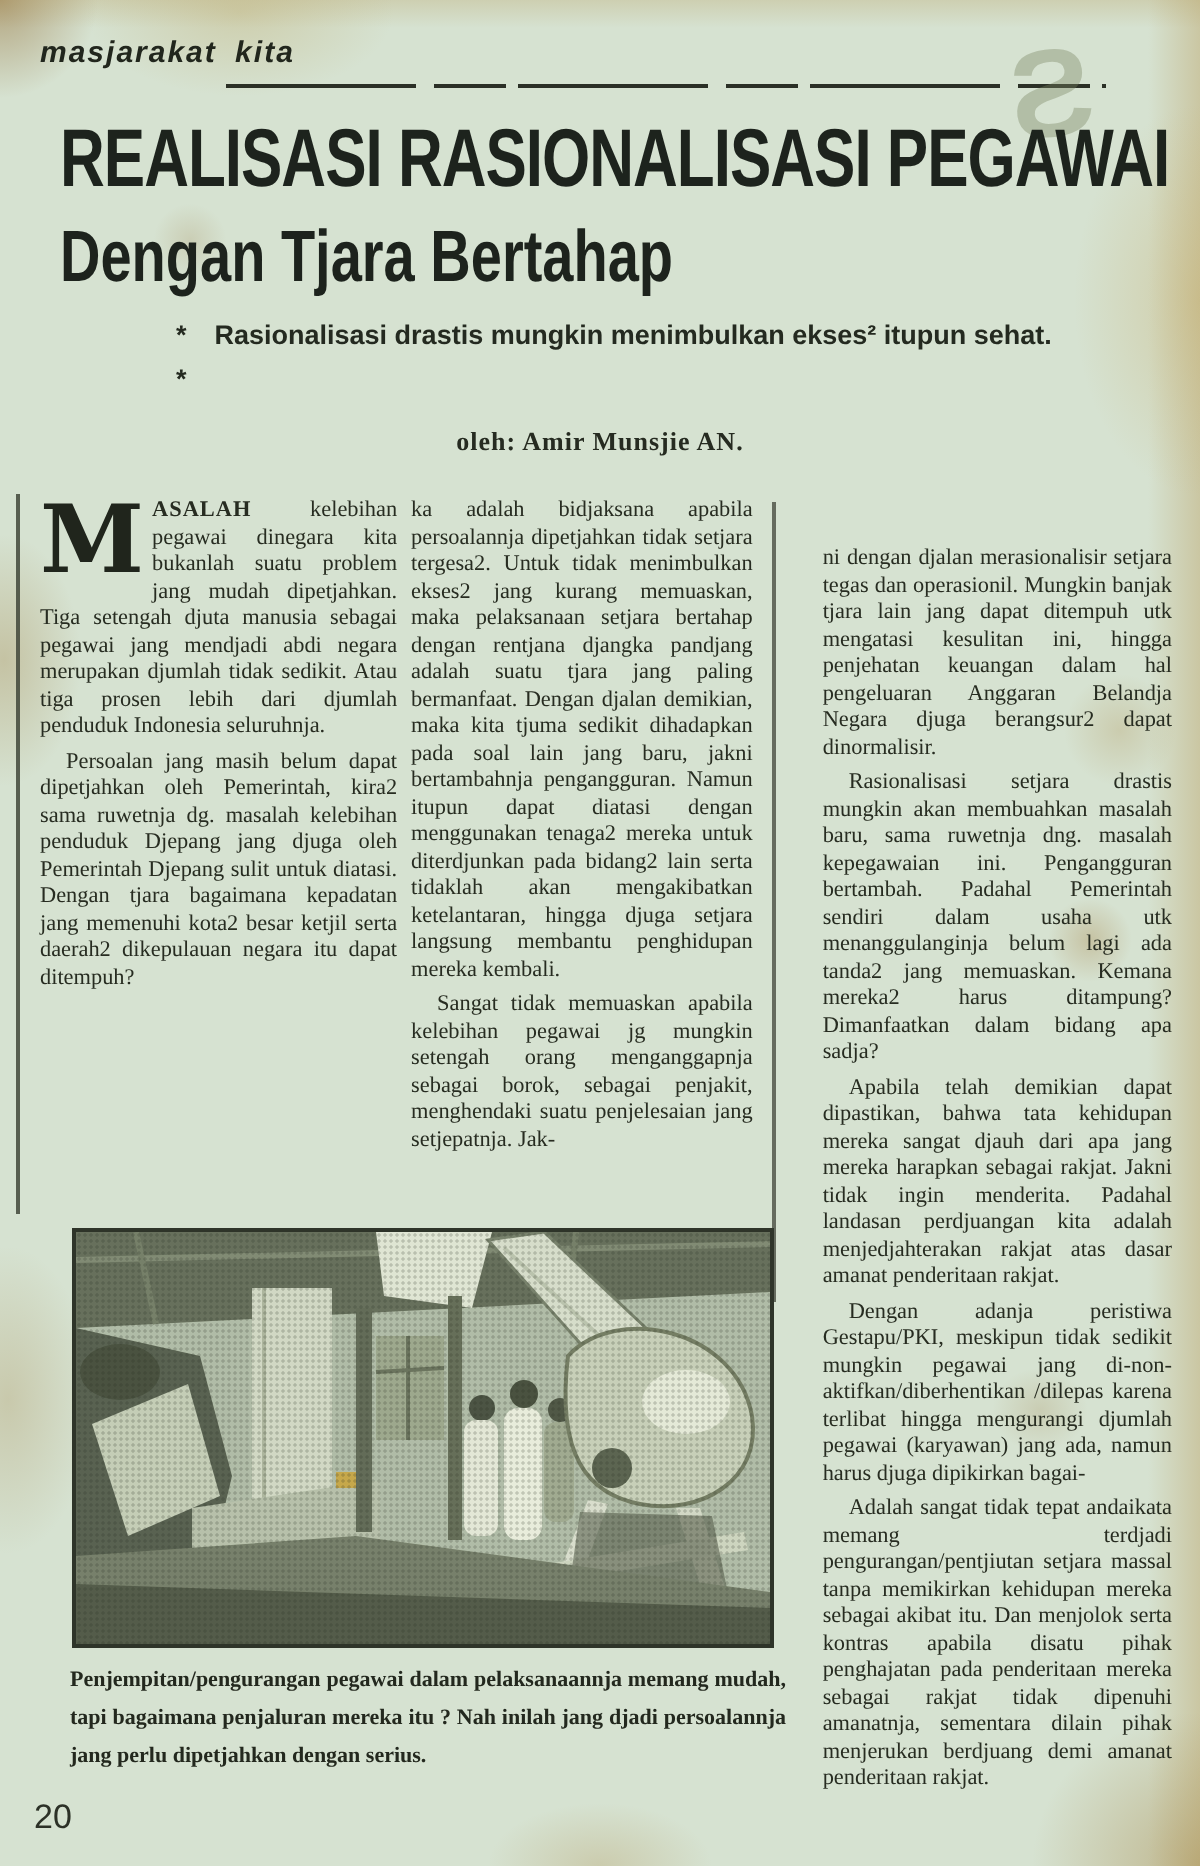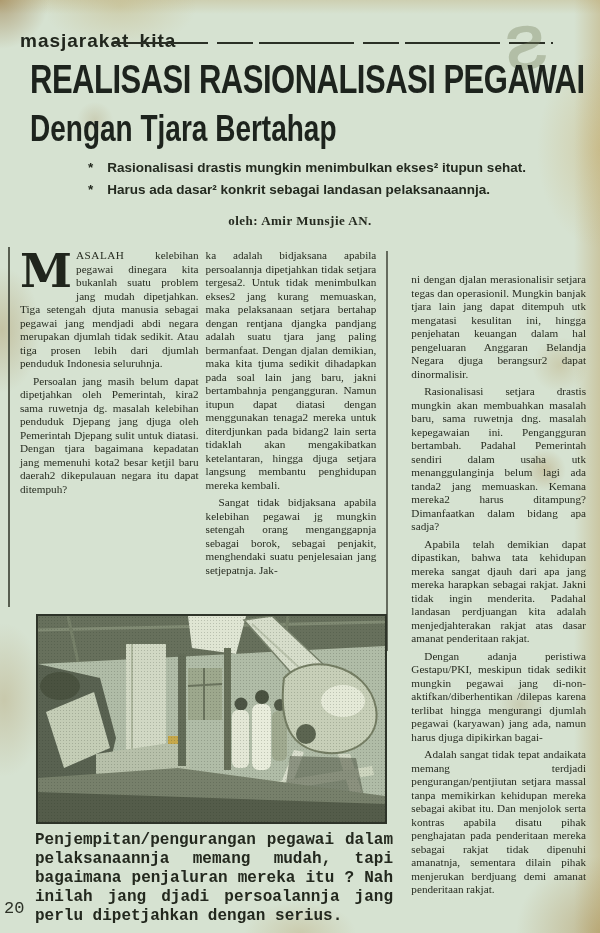--- a/index.html
+++ b/index.html
@@ -21,24 +21,25 @@
       radial-gradient(30px 30px at 545px 470px,rgba(160,120,55,.3), rgba(160,120,55,0) 70%),
       radial-gradient(120px 110px at 600px 933px,rgba(168,138,74,.5), rgba(168,138,74,0) 70%),
       radial-gradient(80px 45px at 300px 933px,rgba(178,152,92,.3), rgba(178,152,92,0) 70%),
       radial-gradient(26px 26px at 95px 120px,rgba(150,115,55,.18), rgba(150,115,55,0) 70%),
       radial-gradient(34px 30px at 520px 705px,rgba(150,118,58,.2), rgba(150,118,58,0) 70%),
       linear-gradient(to left, rgba(186,160,98,.42) 0px, rgba(186,160,98,0) 26px),
       linear-gradient(to bottom, rgba(186,164,104,.30) 0px, rgba(186,164,104,0) 14px),
       #d6e2d1;
   }
   .masthead{
-    position:absolute;left:20px;top:30px;
+    position:absolute;left:20px;top:18px;
     font-family:"Liberation Sans", sans-serif;
-    font-weight:bold;font-size:19px;letter-spacing:1px;color:#21261d;
+    font-weight:bold;font-size:15px;letter-spacing:1px;color:#21261d;
     word-spacing:4px;
+    font-style:italic;
   }
   .masthead-rule{
     position:absolute;left:113px;top:42px;width:440px;height:2px;
     background:repeating-linear-gradient(to right,#2b3026 0 95px,rgba(0,0,0,0) 95px 104px,#2b3026 104px 140px,rgba(0,0,0,0) 140px 146px);
   }
   .ghost-letter{
     position:absolute;left:505px;top:12px;
     font-family:"Liberation Sans", sans-serif;font-weight:bold;font-size:62px;
     color:rgba(120,132,98,.38);
     transform:scaleX(-1) rotate(8deg);
@@ -81,41 +82,40 @@
   .col{font-size:11.2px;line-height:13.5px;text-align:justify;color:#272c21;}
   .col-1{width:184px;margin-right:7px;}
   .col-2{width:176px;margin-right:35px;}
   .col-3{width:180px;margin-top:24px;}
   .col p{margin:0 0 4px 0;text-indent:13px;}
   .col p.no-indent{text-indent:0;}
   .dropcap{
     float:left;font-size:47px;line-height:40px;font-weight:bold;
     padding:2px 4px 0 0;color:#20251c;font-family:"DejaVu Serif", serif;
   }
-  .lead-word{font-weight:normal;letter-spacing:.5px;margin-top:47px;}
+  .lead-word{font-weight:bold;letter-spacing:.5px;margin-top:47px;}
   .photo{
     position:absolute;left:38px;top:616px;width:347px;height:206px;
     outline:2px solid #2e3429;background:#aeb9a6;
   }
   .photo::after{
     content:"";position:absolute;inset:0;
     background:radial-gradient(rgba(38,44,32,.20) 0.7px, rgba(0,0,0,0) 1px);
     background-size:3px 3px;
     pointer-events:none;
   }
   .photo svg{display:block;width:100%;height:100%;}
   .caption{
     position:absolute;left:35px;top:831px;width:358px;
-    font-weight:bold;font-size:16px;line-height:19px;color:#23281e;
+    font-weight:bold;font-size:11px;line-height:19px;color:#23281e;
     text-align:justify;
-    font-family:Liberation Mono, monospace;
   }
   .page-number{
-    position:absolute;left:4px;top:899px;
-    font-family:Liberation Mono, monospace;font-size:17px;color:#2c3127;
+    position:absolute;left:17px;top:899px;
+    font-family:Liberation Sans, sans-serif;font-size:17px;color:#2c3127;
   }
 </style>
 </head>
 <body>
 
 <div class="page">
 
   <div class="masthead">masjarakat  kita</div>
   <div class="masthead-rule"></div>
   <div class="ghost-letter">S</div>
@@ -125,37 +125,36 @@
     <div class="title-line2">Dengan Tjara Bertahap</div>
   </div>
 
   <div class="bullets">
     <div class="bullet-row">
       <span class="bullet-marker">*</span>
       <span>Rasionalisasi drastis  mungkin menimbulkan ekses² itupun sehat.</span>
     </div>
     <div class="bullet-row">
       <span class="bullet-marker">*</span>
-      <span>Harus ada dasar² konkrit sebagai landasan pelaksanaannja.</span>
     </div>
   </div>
 
   <div class="byline">oleh: Amir Munsjie AN.</div>
 
   <div class="left-rule"></div>
   <div class="col-divider"></div>
 
   <div class="columns">
     <div class="col col-1">
       <p class="no-indent"><span class="dropcap">M</span><span class="lead-word">ASALAH</span><span> kelebihan pegawai dinegara kita bukanlah suatu problem jang mudah dipetjahkan. Tiga setengah djuta manusia sebagai pegawai jang mendjadi abdi negara merupakan djumlah tidak sedikit. Atau tiga prosen lebih dari djumlah penduduk Indonesia seluruhnja.</span></p>
-      <p>Persoalan jang masih belum dapat dipetjahkan oleh Pemerintah, kira2 sama ruwetnja dg. masalah kelebihan penduduk Djepang jang djuga oleh Pemerintah Djepang sulit untuk diatasi. Dengan tjara bagaimana kepadatan jang memenuhi kota2 besar ketjil baru daerah2 dikepulauan negara itu dapat ditempuh?</p>
+      <p>Persoalan jang masih belum dapat dipetjahkan oleh Pemerintah, kira2 sama ruwetnja dg. masalah kelebihan penduduk Djepang jang djuga oleh Pemerintah Djepang sulit untuk diatasi. Dengan tjara bagaimana kepadatan jang memenuhi kota2 besar ketjil serta daerah2 dikepulauan negara itu dapat ditempuh?</p>
     </div>
     <div class="col col-2">
       <p class="no-indent">ka adalah bidjaksana apabila persoalannja dipetjahkan tidak setjara tergesa2. Untuk tidak menimbulkan ekses2 jang kurang memuaskan, maka pelaksanaan setjara bertahap dengan rentjana djangka pandjang adalah suatu tjara jang paling bermanfaat. Dengan djalan demikian, maka kita tjuma sedikit dihadapkan pada soal lain jang baru, jakni bertambahnja pengangguran. Namun itupun dapat diatasi dengan menggunakan tenaga2 mereka untuk diterdjunkan pada bidang2 lain serta tidaklah akan mengakibatkan ketelantaran, hingga djuga setjara langsung membantu penghidupan mereka kembali.</p>
-      <p>Sangat tidak bidjaksana apabila kelebihan pegawai jg mungkin setengah orang menganggapnja sebagai borok, sebagai penjakit, menghendaki suatu penjelesaian jang setjepatnja. Jak-</p>
+      <p>Sangat tidak memuaskan apabila kelebihan pegawai jg mungkin setengah orang menganggapnja sebagai borok, sebagai penjakit, menghendaki suatu penjelesaian jang setjepatnja. Jak-</p>
     </div>
     <div class="col col-3">
       <p class="no-indent">ni dengan djalan merasionalisir setjara tegas dan operasionil. Mungkin banjak tjara lain jang dapat ditempuh utk mengatasi kesulitan ini, hingga penjehatan keuangan dalam hal pengeluaran Anggaran Belandja Negara djuga berangsur2 dapat dinormalisir.</p>
       <p>Rasionalisasi setjara drastis mungkin akan membuahkan masalah baru, sama ruwetnja dng. masalah kepegawaian ini. Pengangguran bertambah. Padahal Pemerintah sendiri dalam usaha utk menanggulanginja belum lagi ada tanda2 jang memuaskan. Kemana mereka2 harus ditampung? Dimanfaatkan dalam bidang apa sadja?</p>
       <p>Apabila telah demikian dapat dipastikan, bahwa tata kehidupan mereka sangat djauh dari apa jang mereka harapkan sebagai rakjat. Jakni tidak ingin menderita. Padahal landasan perdjuangan kita adalah menjedjahterakan rakjat atas dasar amanat penderitaan rakjat.</p>
       <p>Dengan adanja peristiwa Gestapu/PKI, meskipun tidak sedikit mungkin pegawai jang di-non-aktifkan/diberhentikan /dilepas karena terlibat hingga mengurangi djumlah pegawai (karyawan) jang ada, namun harus djuga dipikirkan bagai-</p>
       <p>Adalah sangat tidak tepat andaikata memang terdjadi pengurangan/pentjiutan setjara massal tanpa memikirkan kehidupan mereka sebagai akibat itu. Dan menjolok serta kontras apabila disatu pihak penghajatan pada penderitaan mereka sebagai rakjat tidak dipenuhi amanatnja, sementara dilain pihak menjerukan berdjuang demi amanat penderitaan rakjat.</p>
     </div>
   </div>
 

